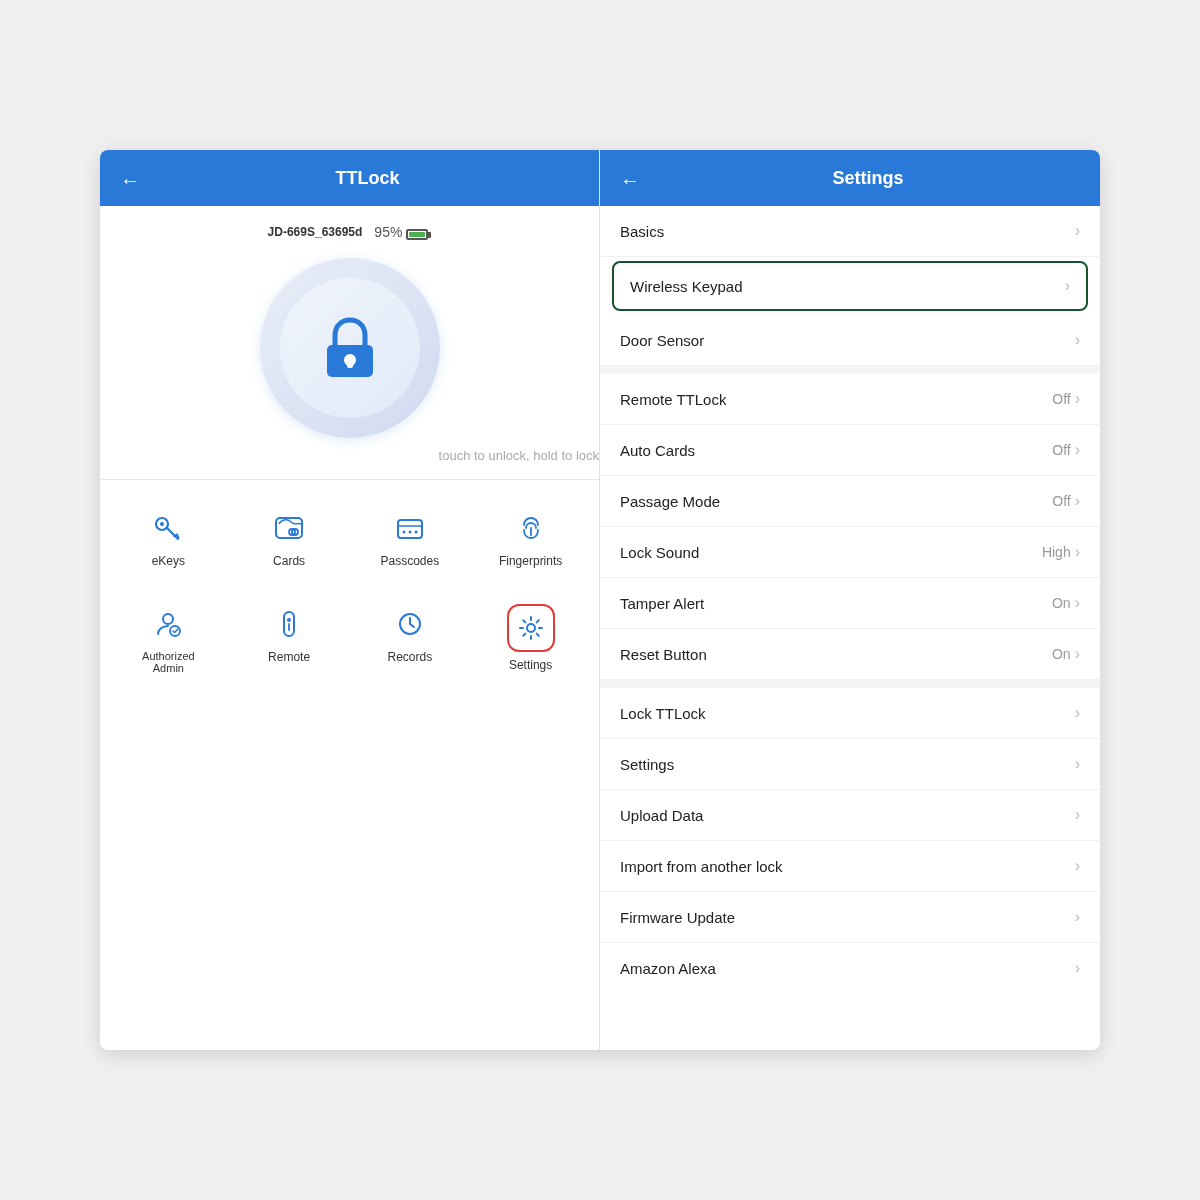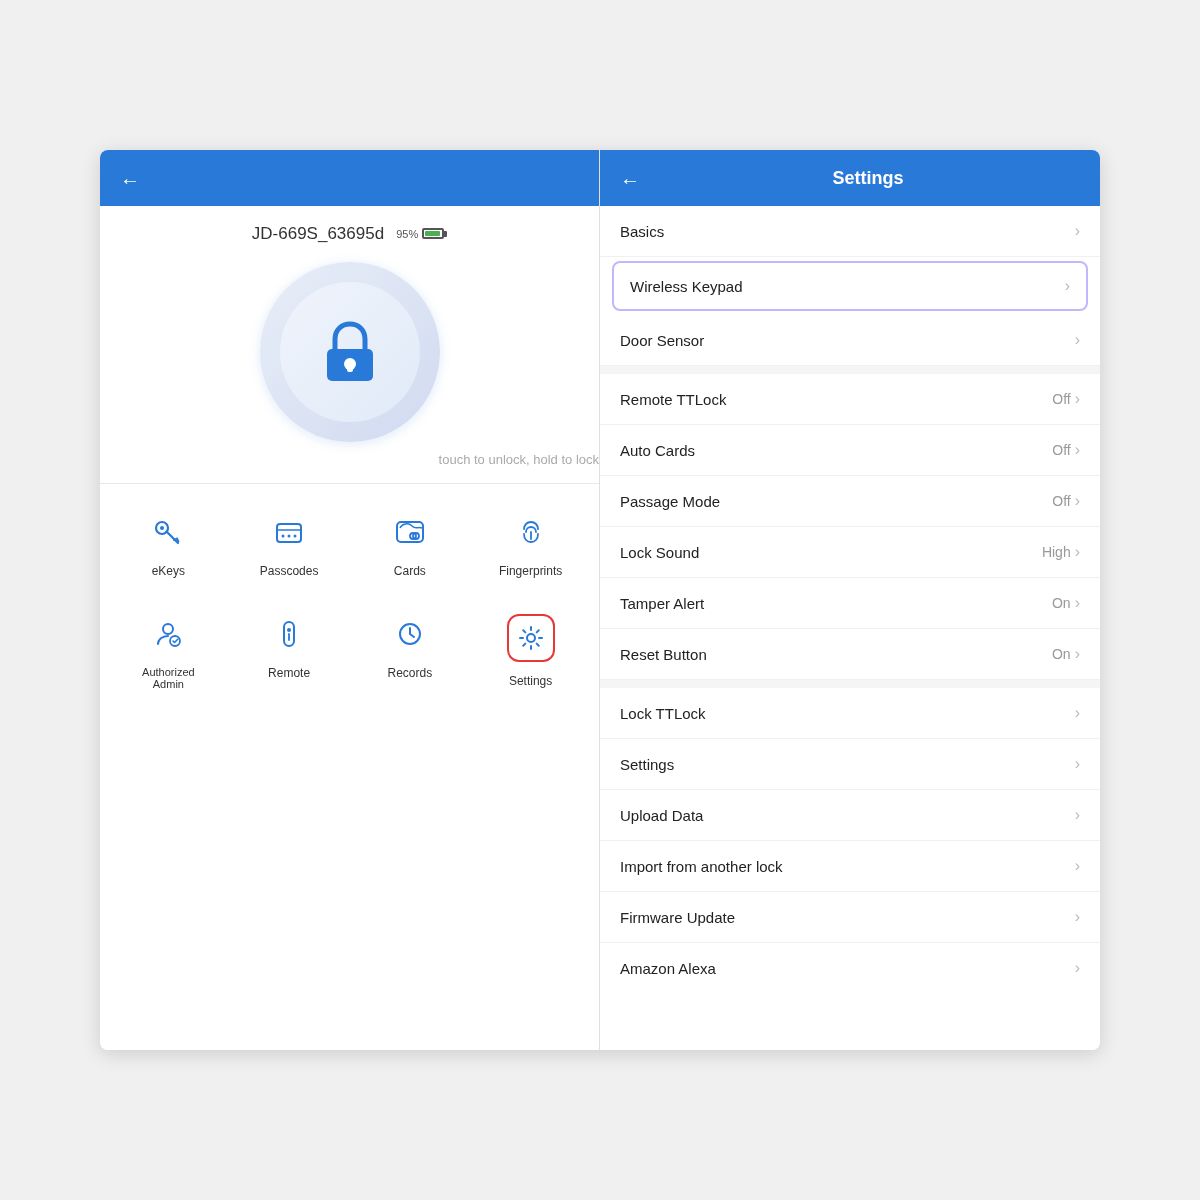--- a/index.html
+++ b/index.html
@@ -51,29 +51,29 @@
       text-align: center;
     }
     .device-info {
       display: flex;
       align-items: center;
       justify-content: center;
       padding: 18px 20px 8px;
       gap: 12px;
     }
     .device-id {
-      font-size: 17px;
-      font-weight: 400;
+      font-size: 12px;
+      font-weight: 700;
       color: #333;
     }
     .battery-container {
       display: flex;
-      align-items: flex-start;
+      align-items: flex-end;
       gap: 4px;
-      font-size: 11px;
+      font-size: 14px;
       color: #555;
     }
     .battery-icon {
       display: inline-flex;
       align-items: center;
       position: relative;
     }
     .battery-body {
       width: 22px;
       height: 11px;
@@ -155,21 +155,20 @@
       display: flex;
       align-items: center;
       justify-content: center;
       color: #2979d9;
       font-size: 26px;
     }
     .grid-label {
       font-size: 12px;
       color: #333;
       text-align: center;
-      margin-top: 6px;
     }
     .grid-item-settings .grid-icon-box {
       width: 48px;
       height: 48px;
       border: 2px solid #e53935;
       border-radius: 12px;
       display: flex;
       align-items: center;
       justify-content: center;
       color: #2979d9;
@@ -230,41 +229,42 @@
       align-items: center;
       gap: 4px;
       color: #999;
       font-size: 14px;
     }
     .chevron {
       color: #bbb;
       font-size: 16px;
     }
     .settings-item.highlighted {
-      border: 2px solid #c4b5fd;
+      border: 2px solid #14532d;
       border-radius: 8px;
       margin: 4px 12px;
       padding: 14px 16px;
     }
     .settings-item.highlighted .settings-item-label {
       color: #222;
     }
     .section-gap {
       height: 8px;
       background: #f5f5f5;
     }
   </style>
 </head>
 <body>
 
 <div class="app-container">
 
   <div class="left-panel">
     <div class="header-bar">
       <span class="back-arrow">←</span>
+      <span class="title">TTLock</span>
     </div>
 
     <div class="device-info">
       <span class="device-id">JD-669S_63695d</span>
       <div class="battery-container">
         <span>95%</span>
         <div class="battery-icon">
           <div class="battery-body">
             <div class="battery-fill"></div>
           </div>
@@ -300,40 +300,40 @@
             <path d="M14.5 15.5L26 27" stroke="#2979d9" stroke-width="2.2" stroke-linecap="round"></path>
             <path d="M22 24l3-1.5 1.5 3" stroke="#2979d9" stroke-width="1.8" stroke-linecap="round"></path>
           </svg>
         </div>
         <span class="grid-label">eKeys</span>
       </div>
 
       <div class="grid-item">
         <div class="grid-icon">
           <svg width="32" height="32" viewBox="0 0 32 32" fill="none">
+            <rect x="3" y="6" width="26" height="20" rx="4" stroke="#2979d9" stroke-width="2" fill="none"></rect>
+            <path d="M6 12 C8 8, 14 6, 18 10 C22 14, 24 10, 28 12" stroke="#2979d9" stroke-width="1.5" fill="none"></path>
+            <circle cx="22" cy="20" r="3" stroke="#2979d9" stroke-width="1.8" fill="none"></circle>
+            <circle cx="19" cy="20" r="3" stroke="#2979d9" stroke-width="1.8" fill="none"></circle>
+          </svg>
+        </div>
+        <span class="grid-label">Cards</span>
+      </div>
+
+      <div class="grid-item">
+        <div class="grid-icon">
+          <svg width="32" height="32" viewBox="0 0 32 32" fill="none">
             <rect x="4" y="8" width="24" height="18" rx="3" stroke="#2979d9" stroke-width="2"></rect>
             <line x1="4" y1="14" x2="28" y2="14" stroke="#2979d9" stroke-width="1.5"></line>
             <circle cx="10" cy="20" r="1.5" fill="#2979d9"></circle>
             <circle cx="16" cy="20" r="1.5" fill="#2979d9"></circle>
             <circle cx="22" cy="20" r="1.5" fill="#2979d9"></circle>
           </svg>
         </div>
         <span class="grid-label">Passcodes</span>
-      </div>
-
-      <div class="grid-item">
-        <div class="grid-icon">
-          <svg width="32" height="32" viewBox="0 0 32 32" fill="none">
-            <rect x="3" y="6" width="26" height="20" rx="4" stroke="#2979d9" stroke-width="2" fill="none"></rect>
-            <path d="M6 12 C8 8, 14 6, 18 10 C22 14, 24 10, 28 12" stroke="#2979d9" stroke-width="1.5" fill="none"></path>
-            <circle cx="22" cy="20" r="3" stroke="#2979d9" stroke-width="1.8" fill="none"></circle>
-            <circle cx="19" cy="20" r="3" stroke="#2979d9" stroke-width="1.8" fill="none"></circle>
-          </svg>
-        </div>
-        <span class="grid-label">Cards</span>
       </div>
 
       <div class="grid-item">
         <div class="grid-icon">
           <svg width="32" height="32" viewBox="0 0 32 32" fill="none">
             <path d="M16 6C12 6 9 9 9 13" stroke="#2979d9" stroke-width="1.8" stroke-linecap="round" fill="none"></path>
             <path d="M23 13C23 9 20 6 16 6" stroke="#2979d9" stroke-width="1.8" stroke-linecap="round" fill="none"></path>
             <path d="M11 16C11 13.24 13.24 11 16 11C18.76 11 21 13.24 21 16" stroke="#2979d9" stroke-width="1.8" stroke-linecap="round" fill="none"></path>
             <path d="M16 16V23" stroke="#2979d9" stroke-width="1.8" stroke-linecap="round"></path>
             <path d="M9 18C9 23 12 26 16 26" stroke="#2979d9" stroke-width="1.8" stroke-linecap="round" fill="none"></path>

